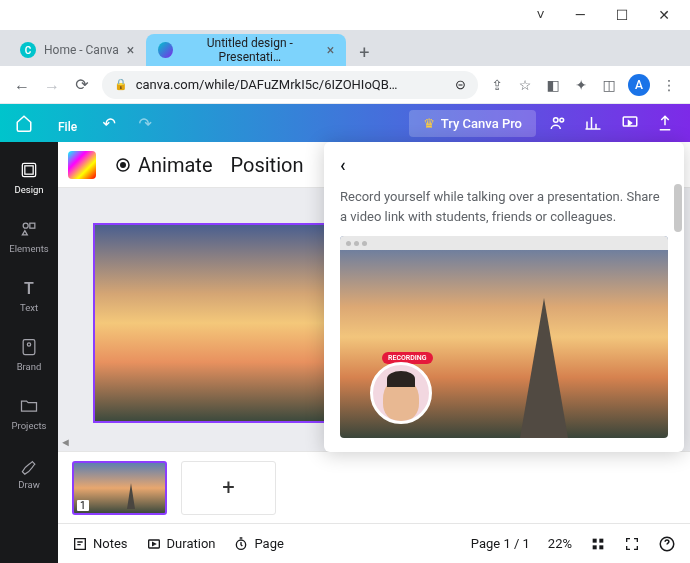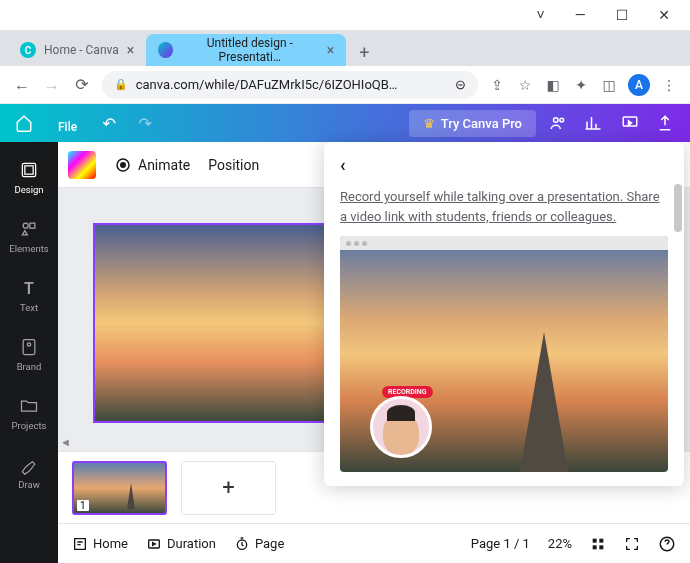--- a/index.html
+++ b/index.html
@@ -37,21 +37,21 @@
 
 .main { display: flex; height: calc(563px - 30px - 36px - 38px - 38px); background: #ebecf0; }
 .sidebar { width: 58px; background: #18191b; display: flex; flex-direction: column; align-items: center; padding-top: 10px; gap: 8px; }
 .side-item { width: 100%; display: flex; flex-direction: column; align-items: center; gap: 4px; padding: 8px 0; color: #a3a3ab; font-size: 9.5px; }
 .side-item.active { color: #fff; }
 .side-item .sicon { font-size: 18px; height: 20px; display: flex; align-items: center; }
 
 
 .sub-bar { height: 46px; background: #fff; border-bottom: 1px solid #e5e5e5; display: flex; align-items: center; padding: 0 10px; gap: 18px; position: relative; z-index: 1; }
 .gradient-sq { width: 28px; height: 28px; border-radius: 4px; background: linear-gradient(135deg, cyan, magenta, yellow, red); }
-.sub-btn { display: flex; align-items: center; gap: 6px; font-size: 14px; color: #18191b; }
+.sub-btn { display: flex; align-items: center; gap: 6px; font-size: 20px; color: #18191b; }
 
 
 .canvas-wrap { flex: 1; display: flex; flex-direction: column; }
 .canvas-area { flex: 1; position: relative; display: flex; align-items: flex-start; justify-content: flex-start; padding: 20px; overflow: hidden; }
 .slide { width: 250px; height: 200px; border: 2px solid #8b3dff; background: linear-gradient(180deg, #4a5f8f 0%, #d4a574 35%, #f4c87a 50%, #e8915f 70%, #3d4a3d 100%); position: relative; margin-left: 15px; margin-top: 15px; }
 
 
 .slide-rail { height: 72px; background: #fff; border-top: 1px solid #e5e5e5; display: flex; align-items: center; gap: 14px; padding: 0 14px; position: relative; }
 .thumb { width: 95px; height: 54px; border: 2px solid #8b3dff; border-radius: 3px; background: linear-gradient(180deg, #5d7fb0 0%, #e8a76f 50%, #3d4a3d 100%); position: relative; }
 .thumb .eiffel-mini {position:absolute;left:58%;bottom:4px;width:0;height:0;border-left:4px solid transparent;border-right:4px solid transparent;border-bottom:26px solid #4a4640;}
@@ -60,22 +60,22 @@
 
 
 .bottom { height: 40px; background: #fff; border-top: 1px solid #e5e5e5; display: flex; align-items: center; padding: 0 14px; gap: 18px; font-size: 13px; color: #18191b; }
 .bottom .b-item { display: flex; align-items: center; gap: 5px; }
 .bottom .spacer { flex: 1; }
 
 
 .panel { position: absolute; right: 6px; top: 142px; width: 360px; background: #fff; box-shadow: 0 2px 20px rgba(0,0,0,0.2); border-radius: 6px; z-index: 50; }
 .panel-head { display: flex; align-items: center; gap: 12px; padding: 12px 16px; font-size: 15px; font-weight: 600; color: #0d1216; }
 .panel-body { padding: 0 16px 14px; }
-.panel-desc { font-size: 13px; color: #5f6368; line-height: 1.5; margin-bottom: 10px; text-decoration: underline; }
-.preview { width: 100%; height: 236px; border-radius: 4px; overflow: hidden; position: relative; background: linear-gradient(180deg, #5575a8 0%, #dca874 35%, #f2c57c 50%, #d6824f 70%, #3a453a 100%); }
+.panel-desc { font-size: 13px; color: #5f6368; line-height: 1.5; margin-bottom: 10px; }
+.preview { width: 100%; height: 202px; border-radius: 4px; overflow: hidden; position: relative; background: linear-gradient(180deg, #5575a8 0%, #dca874 35%, #f2c57c 50%, #d6824f 70%, #3a453a 100%); }
 .preview .topstrip { height: 14px; background: #e8e8e8; position: absolute; top: 0; left: 0; right: 0; display:flex; align-items:center; gap:3px; padding-left:6px;}
 .preview .topstrip span{width:5px;height:5px;border-radius:50%;background:#bbb;}
 .preview .eiffel { position: absolute; left: 55%; bottom: 0; width: 0; height: 0; border-left: 24px solid transparent; border-right: 24px solid transparent; border-bottom: 140px solid #514a42; }
 .preview .eiffel::after{content:"";position:absolute;left:-2px;top:-155px;width:4px;height:16px;background:#514a42;}
 .preview .person { position: absolute; left: 30px; bottom: 14px; width: 62px; height: 62px; border-radius: 50%; background: #f2d7e0; border: 3px solid #fff; overflow:hidden; display:flex; align-items:flex-end; justify-content:center;}
 .preview .person .face{width:36px;height:44px;background:#e8b892;border-radius:50% 50% 40% 40%; position:relative;}
 .preview .person .face::before{content:"";position:absolute;top:-6px;left:4px;right:4px;height:16px;background:#2a2420;border-radius:50% 50% 0 0;}
 .preview .badge { position: absolute; left: 42px; bottom: 74px; background: #e5193b; color: #fff; font-size: 7px; padding: 2px 6px; border-radius: 8px; font-weight: 600; }
 .go-btn-wrap { padding: 8px 10px 12px; }
 .go-btn { width: 100%; height: 38px; background: #8b3dff; border: 3px solid #e50914; border-radius: 6px; color: #fff; font-size: 14px; font-weight: 600; display: flex; align-items: center; justify-content: center; }
@@ -244,21 +244,21 @@
       </div>
       <div class="add-slide">+</div>
     </div>
     <div class="bottom">
       <div class="b-item">
         <span>
             <svg width="16" height="16" viewBox="0 0 24 24" fill="none" stroke="#18191b" stroke-width="2">
               <path d="M4 4h16v16H4zM8 9h8M8 13h5"></path>
             </svg>
           </span>
-        <span>Home</span>
+        <span>Notes</span>
       </div>
       <div class="b-item">
         <span>
             <svg width="16" height="16" viewBox="0 0 24 24" fill="none" stroke="#18191b" stroke-width="2">
               <rect x="4" y="6" width="16" height="12" rx="1"></rect>
               <path d="M10 10l4 2-4 2z" fill="#18191b"></path>
             </svg>
           </span>
         <span>Duration</span>
       </div>

